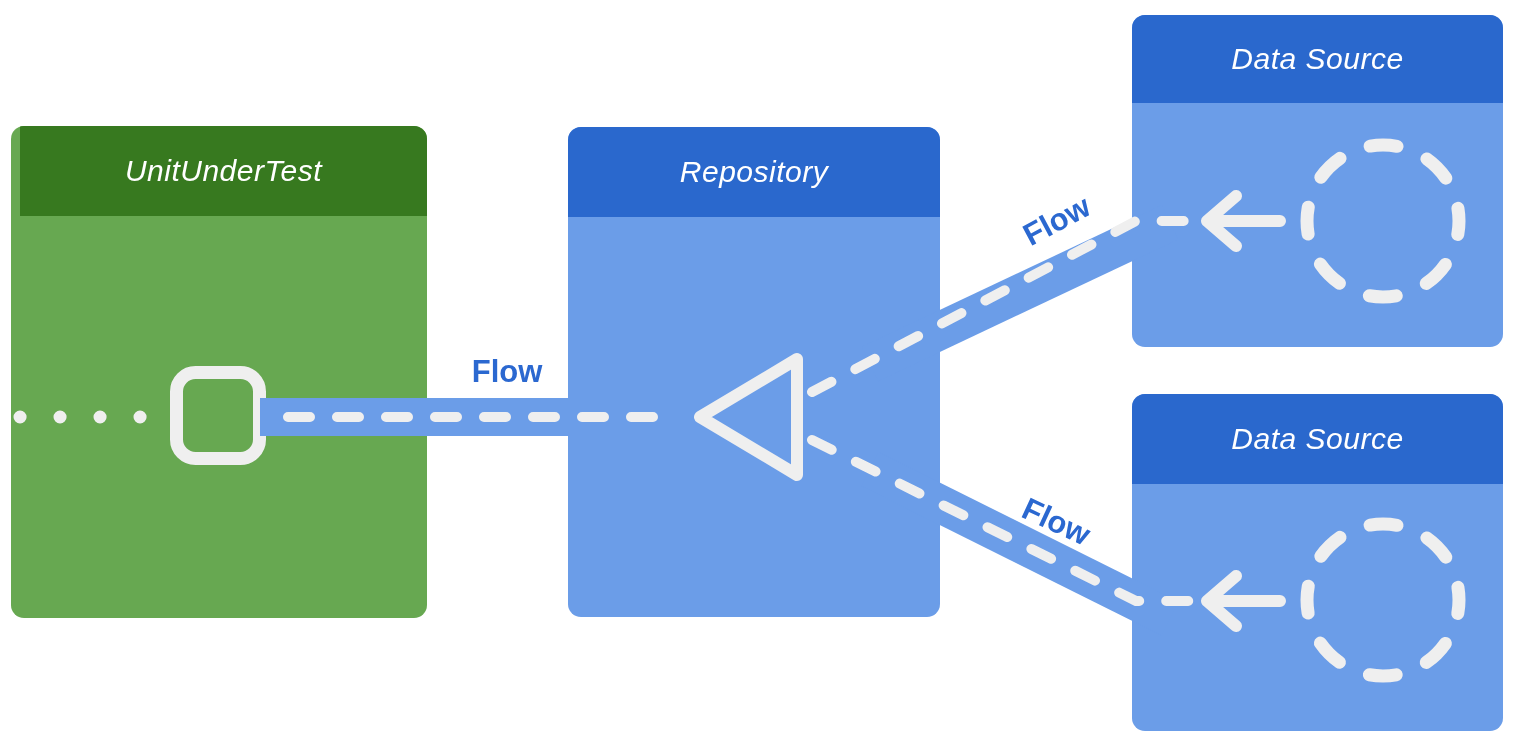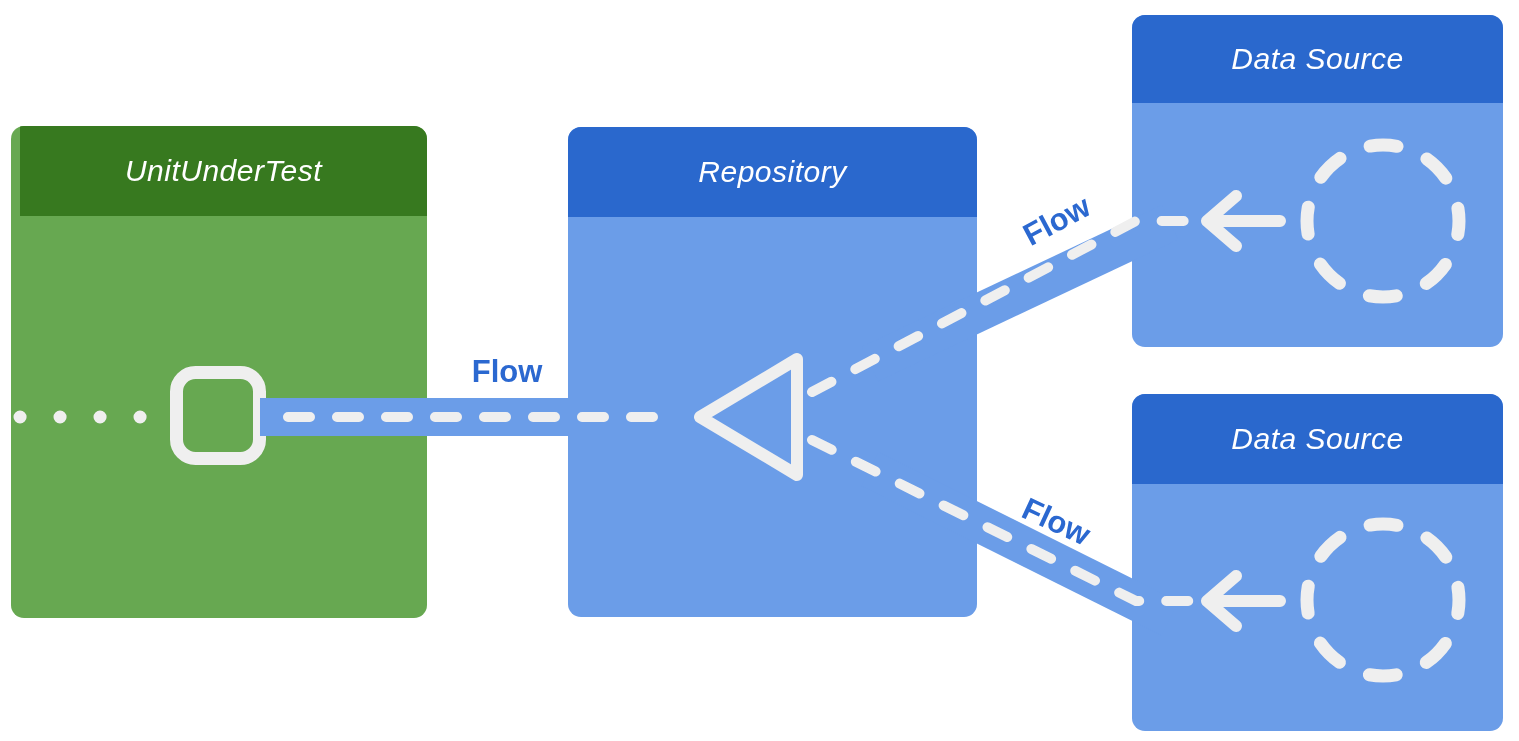--- a/index.html
+++ b/index.html
@@ -61,21 +61,21 @@
 <body>
 
 <div class="stage">
 
   <div class="card green-card" style="left:11px; top:126px; width:416px; height:492px;">
     <div class="card-header">
       <span class="card-title">UnitUnderTest</span>
     </div>
   </div>
 
-  <div class="card blue-card" style="left:568px; top:127px; width:409px; height:490px;">
+  <div class="card blue-card" style="left:568px; top:127px; width:372px; height:490px;">
     <div class="card-header">
       <span class="card-title">Repository</span>
     </div>
   </div>
 
   <div class="card blue-card" style="left:1132px; top:15px; width:371px; height:332px;">
     <div class="card-header" style="height:88px;">
       <span class="card-title">Data Source</span>
     </div>
   </div>

